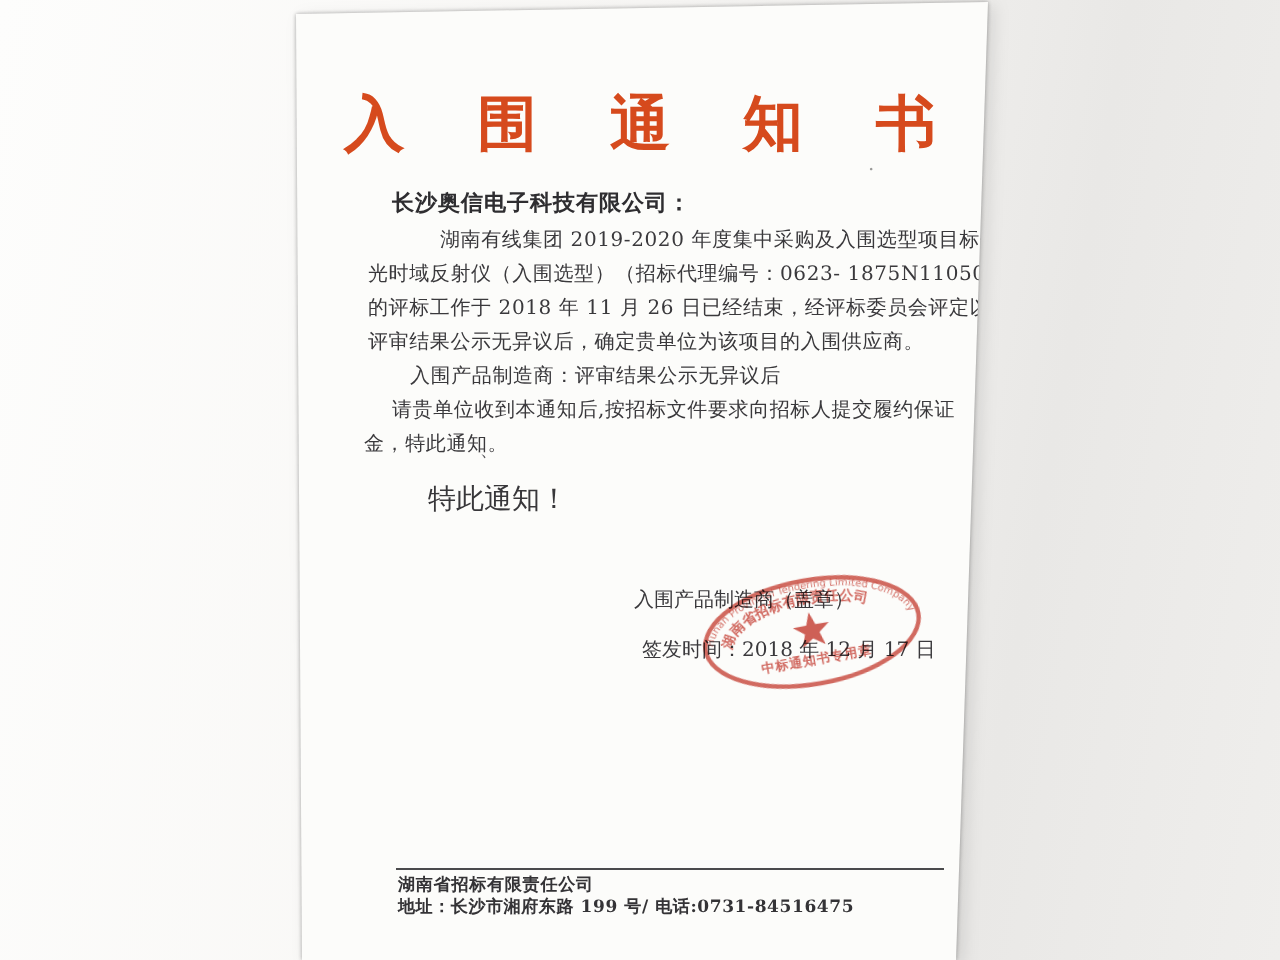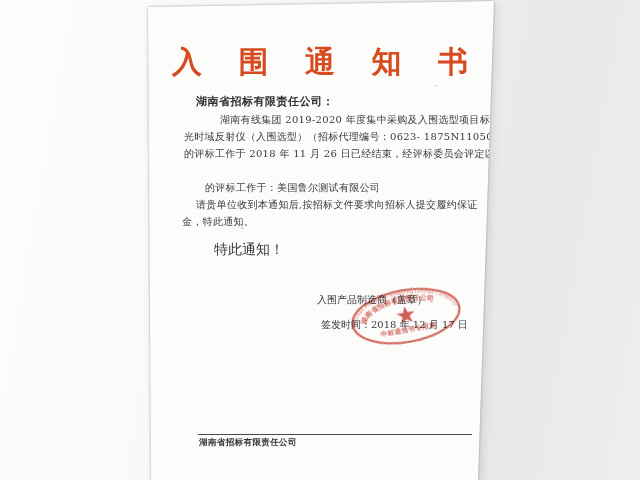--- a/index.html
+++ b/index.html
@@ -48,26 +48,27 @@
 </style>
 </head>
 <body>
 
 <div class="paper-wrap">
   <div class="paper">
 
     <div class="abs title">入 围 通 知 书</div>
     <div class="abs title-artifact">·</div>
 
-    <div class="abs addressee">湖南省招标有限责任公司：</div>
+    <div class="abs addressee">长沙奥信电子科技有限公司：</div>
 
     <div class="abs bodyline l0">湖南有线集团 2019-2020 年度集中采购及入围选型项目标包 23-</div>
     <div class="abs bodyline l1">光时域反射仪（入围选型）（招标代理编号：0623- 1875N1105060/2）</div>
     <div class="abs bodyline l2">的评标工作于 2018 年 11 月 26 日已经结束，经评标委员会评定以及</div>
-    <div class="abs bodyline l4">的评标工作于：美国鲁尔测试有限公司</div>
+    <div class="abs bodyline l3">评审结果公示无异议后，确定贵单位为该项目的入围供应商。</div>
+    <div class="abs bodyline l4">入围产品制造商：评审结果公示无异议后</div>
     <div class="abs bodyline l5">请贵单位收到本通知后,按招标文件要求向招标人提交履约保证</div>
     <div class="abs bodyline l6">金，特此通知。</div>
     <div class="abs comma-artifact">、</div>
 
     <div class="abs closing">特此通知！</div>
 
     <div class="abs agency">入围产品制造商（盖章）</div>
     <div class="abs issue-date">签发时间：2018 年 12 月 17 日</div>
 
     <div class="abs stamp">
@@ -83,15 +84,16 @@
         <text font-size="7" font-weight="bold" fill="#c5372c" opacity="0.85" font-family="'DejaVu Serif', serif">
           <textPath href="#cnArc" startOffset="1">湖南省招标有限责任公司</textPath>
         </text>
         <polygon fill="#c5372c" opacity="0.9" points="58,19 60.3,25.4 67.1,25.5 61.7,29.6 63.7,36.1 58,32.2 52.3,36.1 54.3,29.6 48.9,25.5 55.7,25.4"></polygon>
         <text x="58" y="45" text-anchor="middle" font-size="6.5" font-weight="bold" fill="#c5372c" opacity="0.85" font-family="'DejaVu Serif', serif" letter-spacing="0.5">中标通知书专用章</text>
       </svg>
     </div>
 
     <div class="abs footer-rule"></div>
     <div class="abs footer-company">湖南省招标有限责任公司</div>
+    <div class="abs footer-address">地址：长沙市湘府东路 199 号/ 电话:0731-84516475</div>
 
   </div>
 </div>
 
 </body></html>

